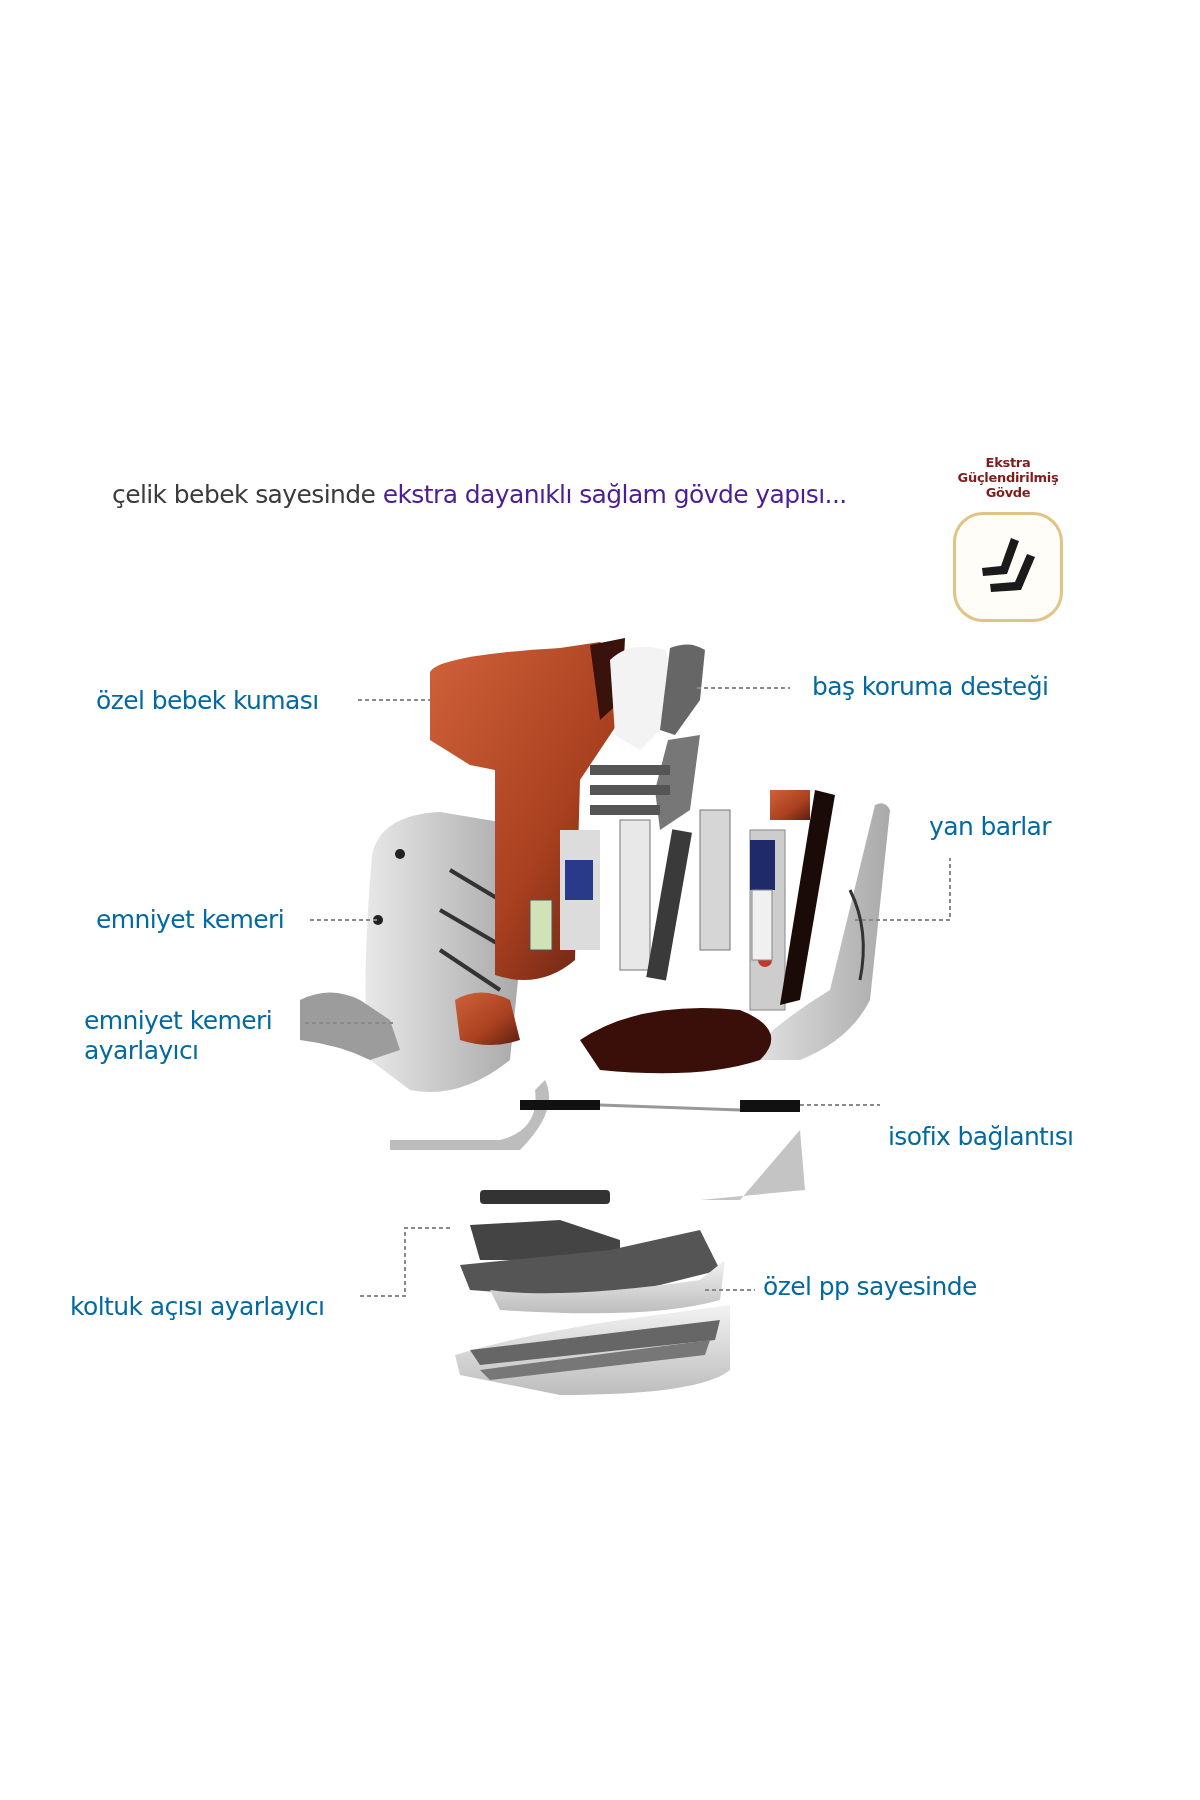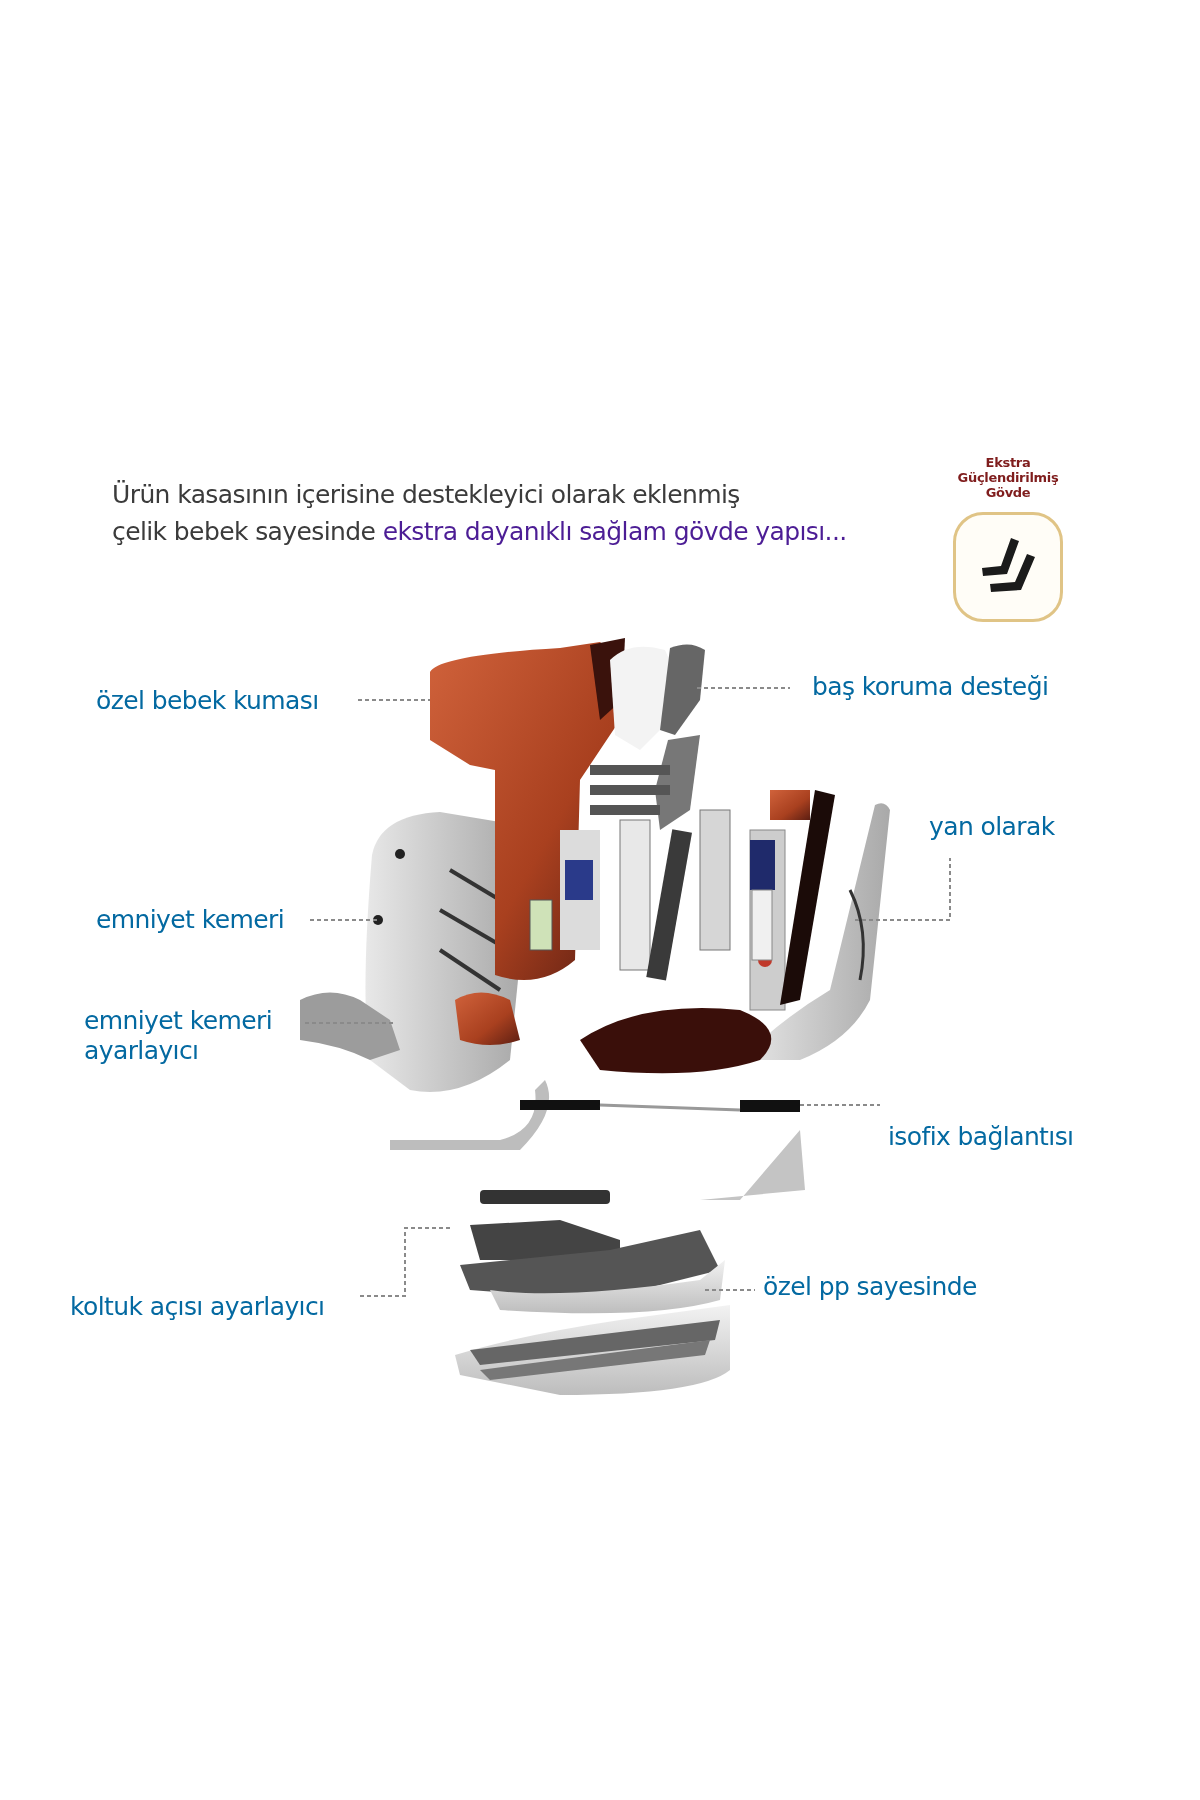--- a/index.html
+++ b/index.html
@@ -12,21 +12,20 @@
   .badge-title { font-size: 13px; line-height: 15px; font-weight: bold; color: #7f1d1d; letter-spacing: -0.3px; }
   .badge-box { margin: 12px auto 0; width: 104px; height: 104px; border: 3px solid #e0c486;
                border-radius: 30px; background: #fffdf7; display: flex; align-items: center; justify-content: center; }
   .label { position: absolute; font-size: 25px; letter-spacing: -0.6px; color: #0369a1; white-space: nowrap; line-height: 30px; }
   svg.art { position: absolute; left: 0; top: 0; }
 </style>
 </head>
 <body>
 
 <div class="headline">
-  <div>Ürün kasasının içerisine destekleyici olarak eklenmiş</div>
   <div><span>çelik bebek sayesinde </span><span class="accent">ekstra dayanıklı sağlam gövde yapısı...</span></div>
 </div>
 
 <div class="badge">
   <div class="badge-title">Ekstra</div>
   <div class="badge-title">Güçlendirilmiş</div>
   <div class="badge-title">Gövde</div>
   <div class="badge-box">
     <svg width="70" height="70" viewBox="0 0 70 70">
       <path d="M38 6 L46 9 L34 42 L10 44 L9 36 L28 34 Z" fill="#1b1b1b"></path>
@@ -129,21 +128,21 @@
     <line x1="310" y1="920" x2="380" y2="920"></line>
     <line x1="305" y1="1023" x2="395" y2="1023"></line>
     <line x1="800" y1="1105" x2="880" y2="1105"></line>
     <polyline points="360,1296 405,1296 405,1228 450,1228"></polyline>
     <line x1="705" y1="1290" x2="755" y2="1290"></line>
   </g>
 </svg>
 
 <div class="label" style="left:96px; top:686px;">özel bebek kuması</div>
 <div class="label" style="left:812px; top:672px;">baş koruma desteği</div>
-<div class="label" style="left:929px; top:812px;">yan olarak</div>
+<div class="label" style="left:929px; top:812px;">yan barlar</div>
 <div class="label" style="left:96px; top:905px;">emniyet kemeri</div>
 <div class="label" style="left:84px; top:1006px;">
   <div>emniyet kemeri</div>
   <div>ayarlayıcı</div>
 </div>
 <div class="label" style="left:888px; top:1090px;margin-top:32px;">isofix bağlantısı</div>
 <div class="label" style="left:70px; top:1280px;margin-top:12px;">koltuk açısı ayarlayıcı</div>
 <div class="label" style="left:763px; top:1272px;">özel pp sayesinde</div>
 
 </body></html>

